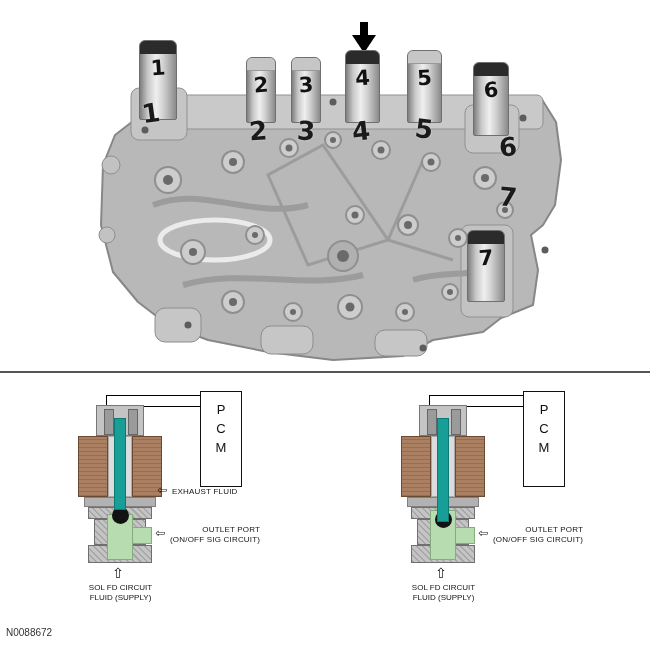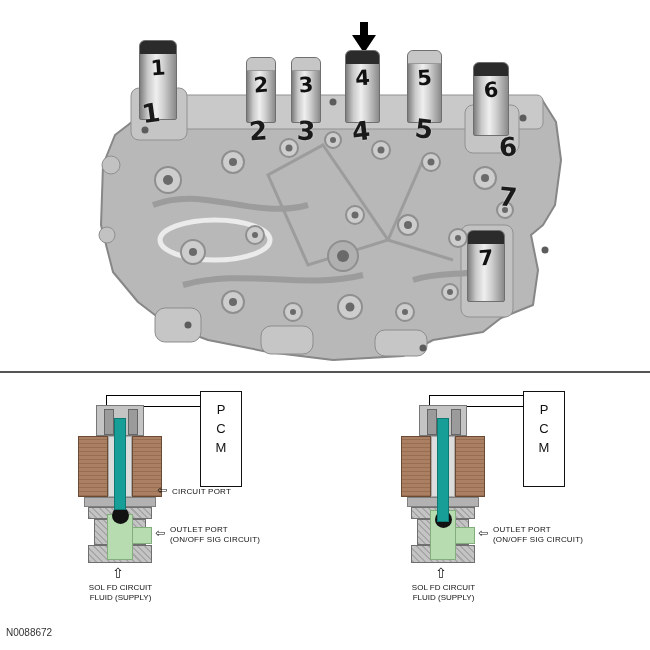--- a/index.html
+++ b/index.html
@@ -62,21 +62,21 @@
     position:absolute;
     background:repeating-linear-gradient(45deg, rgba(0,0,0,.15) 0 1.5px, transparent 1.5px 4.5px), var(--metal,#c4c4c4);
     border:1px solid #6f6f6f;
   }
   .fluid { position:absolute; background:var(--fluid,#b7dcb0); border:1px solid #84ad7d; }
   .fluid.merge { border-left:none; }
   .ball { position:absolute; width:17px; height:17px; border-radius:50%; background:#121212; }
   .port-arrow { position:absolute; font-family:"DejaVu Sans", sans-serif; font-size:12px; line-height:1; color:#111; }
   .supply-arrow { position:absolute; font-family:"DejaVu Sans", sans-serif; font-size:14px; line-height:1; color:#111; }
   .port-label { position:absolute; font-size:8px; line-height:10px; color:#111; letter-spacing:.2px; white-space:nowrap; }
-  .port-label span { display:block; }
+  .port-label span { display:block;text-align:right; }
   .supply-label { position:absolute; width:101px; text-align:center; font-size:8px; line-height:10px; color:#111; }
   .supply-label span { display:block; }
 
   .figure-id { position:absolute; left:6px; top:627px; font-size:10px; color:#333; }
 </style>
 </head>
 <body>
 
 <div class="page">
 
@@ -221,21 +221,21 @@
     <div class="coil-gap" style="left:108px;top:436px"></div>
     <div class="flange" style="left:84px;top:497px"></div>
     <div class="housing" style="left:88px;top:507px;width:64px;height:12px"></div>
     <div class="housing" style="left:94px;top:519px;width:52px;height:26px"></div>
     <div class="housing" style="left:88px;top:545px;width:64px;height:18px"></div>
     <div class="fluid" style="left:107px;top:514px;width:26px;height:46px"></div>
     <div class="fluid merge" style="left:133px;top:527px;width:19px;height:17px"></div>
     <div class="ball" style="left:112px;top:507px"></div>
     <div class="shaft" style="left:114px;top:418px;height:92px"></div>
     <span class="port-arrow" style="left:157px;top:484px">⇦</span>
-    <span class="port-label" style="left:172px;top:487px">CIRCUIT PORT</span>
+    <span class="port-label" style="left:172px;top:487px">EXHAUST FLUID</span>
     <span class="port-arrow" style="left:155px;top:527px">⇦</span>
     <div class="port-label" style="left:170px;top:525px">
       <span>OUTLET PORT</span>
       <span>(ON/OFF SIG CIRCUIT)</span>
     </div>
     <span class="supply-arrow" style="left:112px;top:566px">⇧</span>
     <div class="supply-label" style="left:70px;top:583px">
       <span>SOL FD CIRCUIT</span>
       <span>FLUID (SUPPLY)</span>
     </div>

